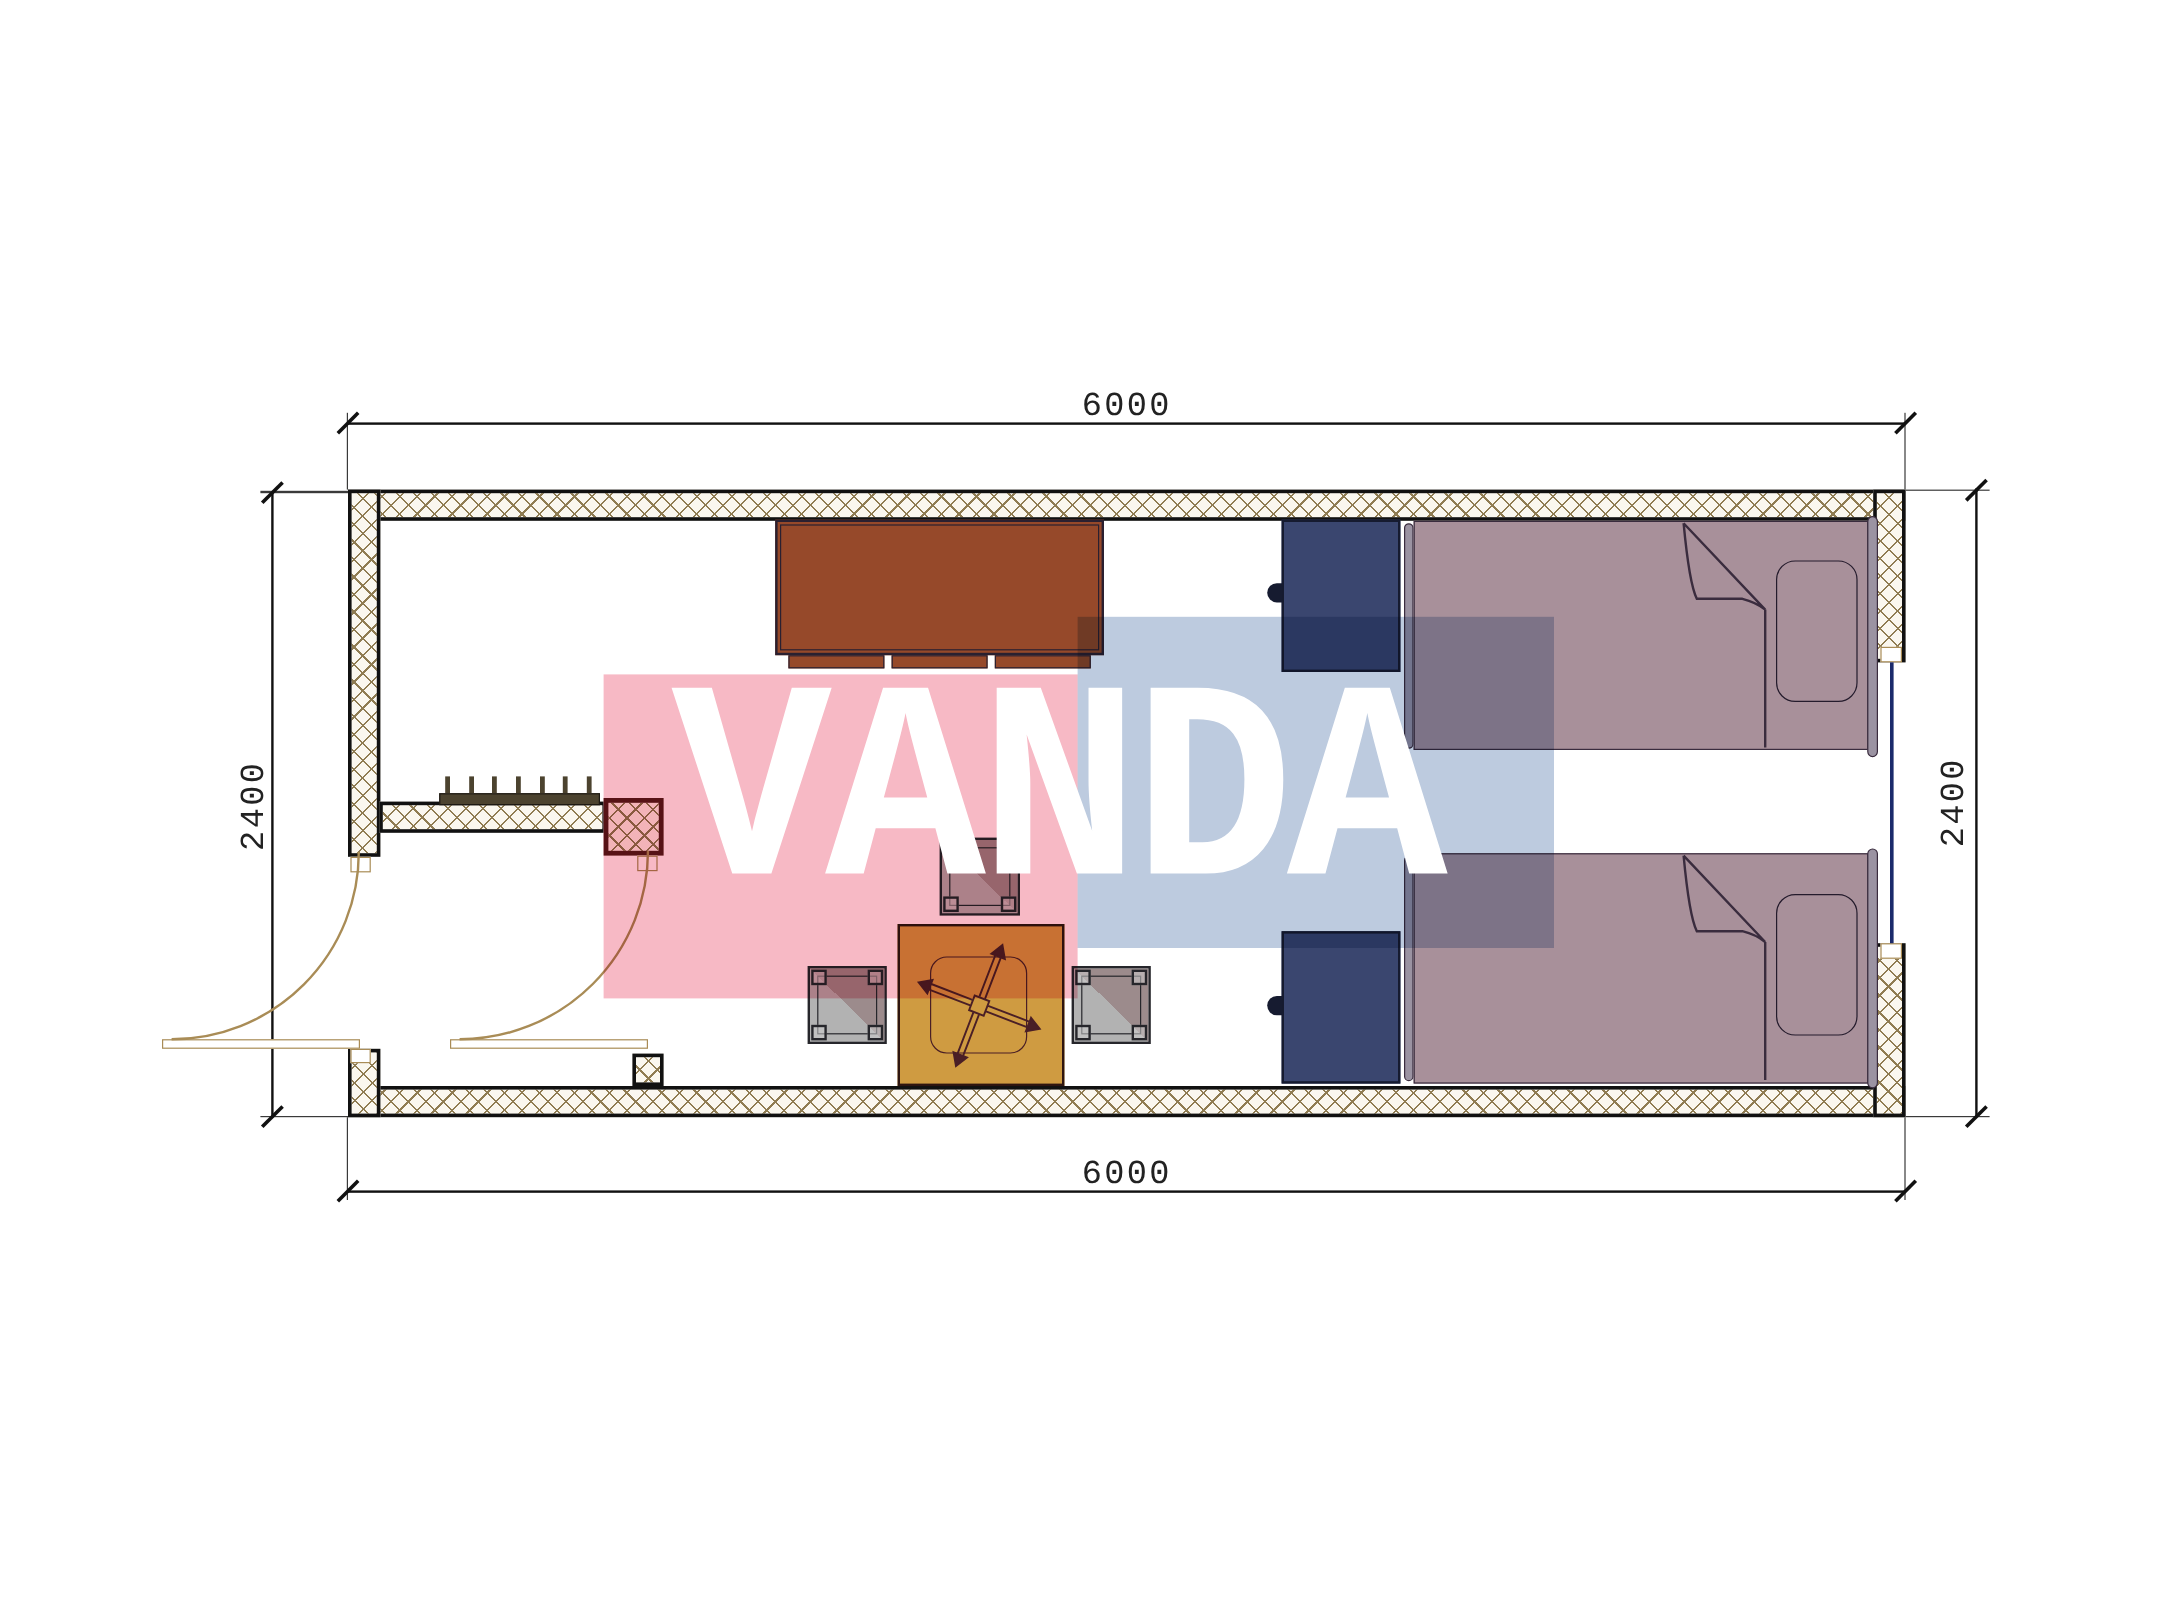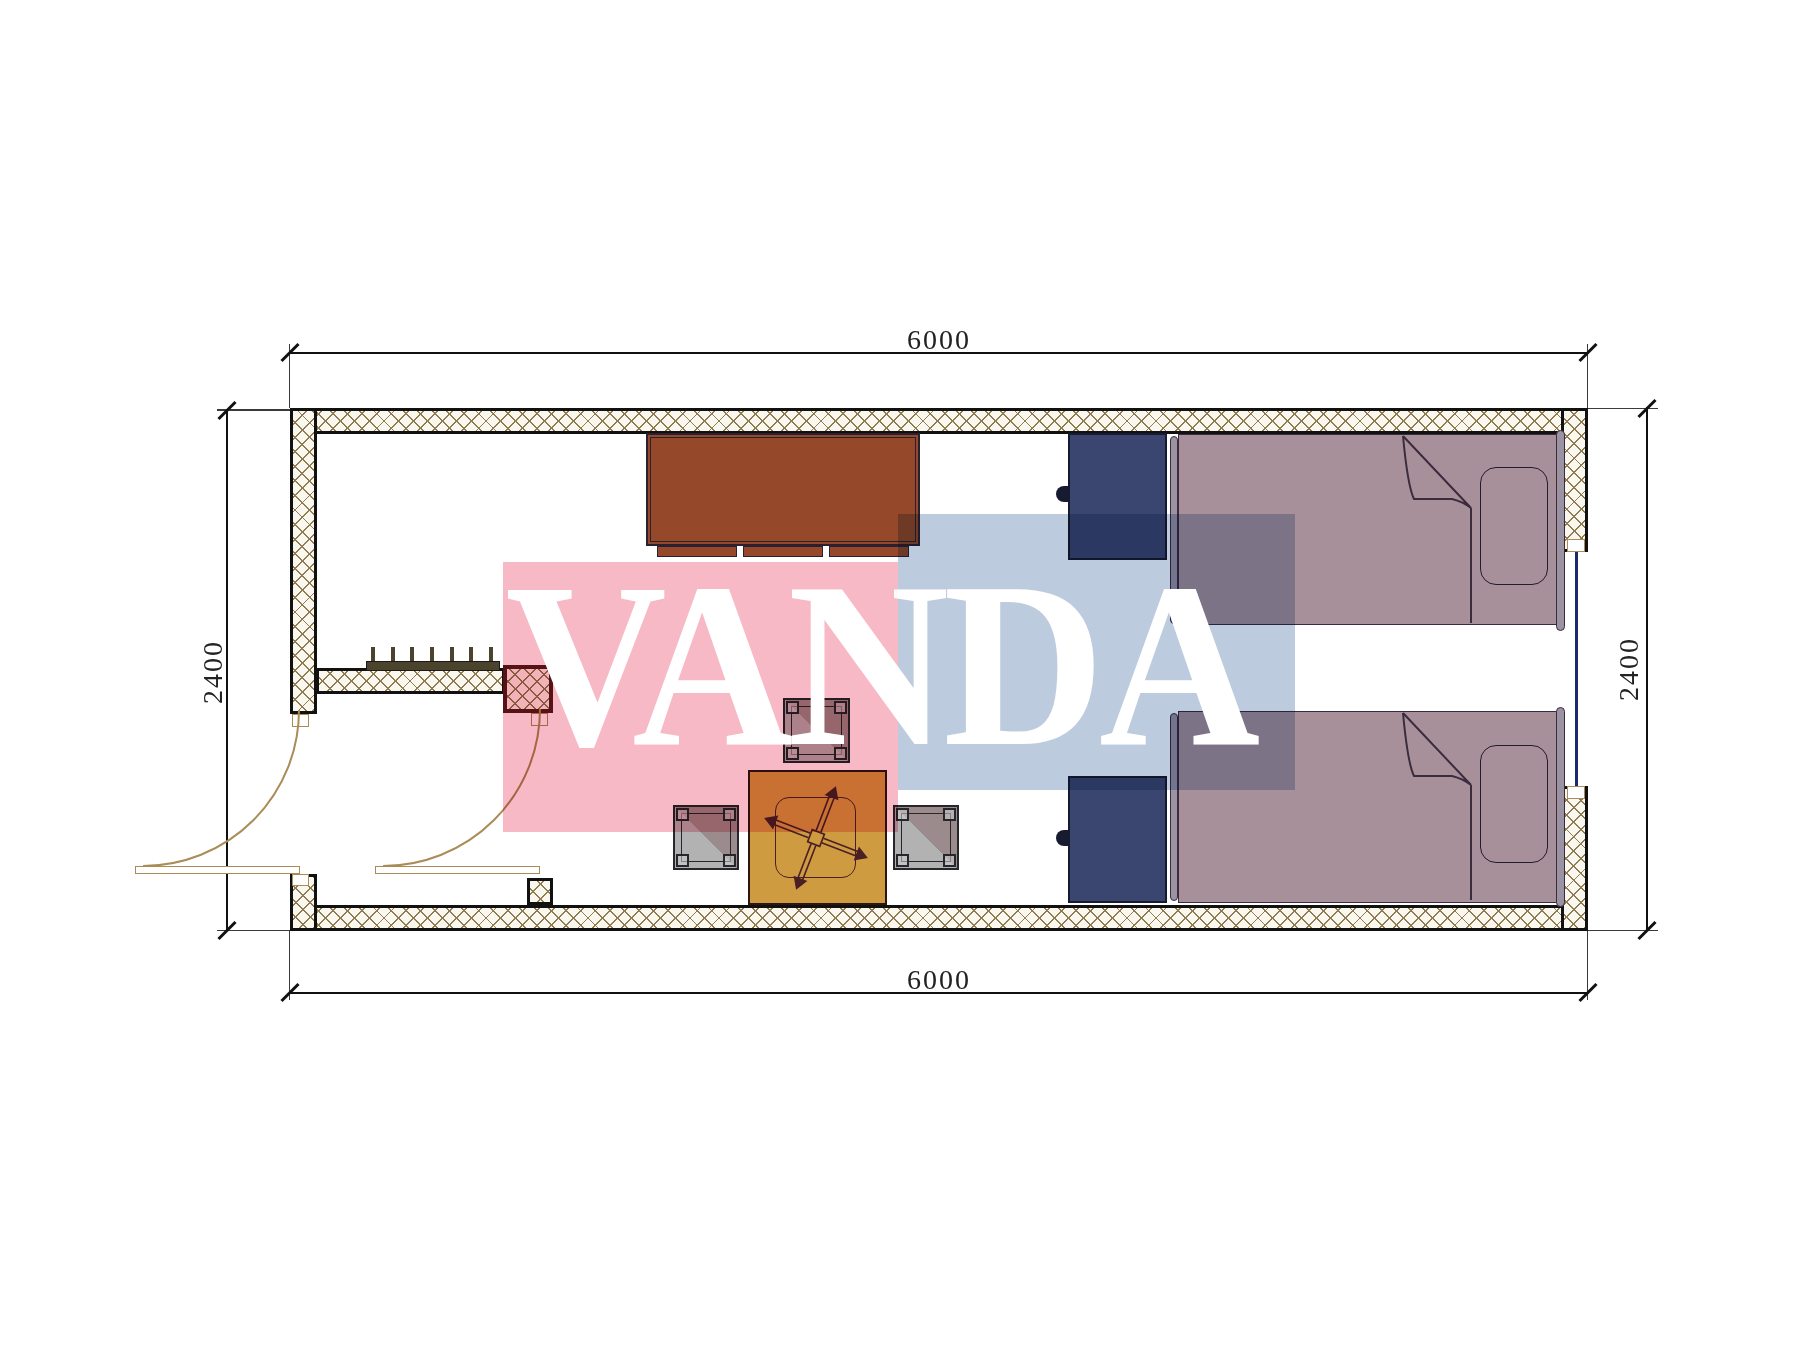--- a/index.html
+++ b/index.html
@@ -1,17 +1,17 @@
 <!DOCTYPE html>
 <html style="--lineDark: #111111; --dimText: #222222; --hatchLine: #8f7c52; --hatchBg: #faf7ef; --maroon: #5a181c; --tan: #a98c56; --glazing: #1b2a6b; --radiator: #4c432f; --cabinet: #96492a; --cabinetEdge: #2a2030; --nightstand: #3a466f; --nightstandEdge: #161b30; --bedFill: #a8909a; --bedBar: #9b93a2; --bedEdge: #3a2c3e; --pillowEdge: #241b2c; --stoolDark: #9c8b8c; --stoolLight: #b2b2b2; --stoolEdge: #26262b; --tableFill: #cf9b41; --tableEdge: #2e1510; --crossColor: #4a1f26; --wmPink: #f7b9c5; --wmBlue: #bdcbdf; --wmText: #ffffff;"><head>
 <meta charset="utf-8">
 <style>
   html,body{margin:0;padding:0;background:#fff;}
   .canvas{position:relative;width:1800px;height:1350px;background:#fff;overflow:hidden;
-          font-family:Liberation Serif, serif;}
+          font-family:Liberation Mono, monospace;}
 
   
   .dim-line{position:absolute;background:var(--lineDark);}
   .ext-line{position:absolute;background:#3a3a3a;}
   .tick{position:absolute;width:24px;height:3px;background:var(--lineDark);transform:rotate(-45deg);}
   .dim-label{position:absolute;color:var(--dimText);font-size:28px;letter-spacing:2px;
              text-align:center;white-space:nowrap;}
   .dim-label.vert{transform:rotate(-90deg);transform-origin:center;}
 
   

